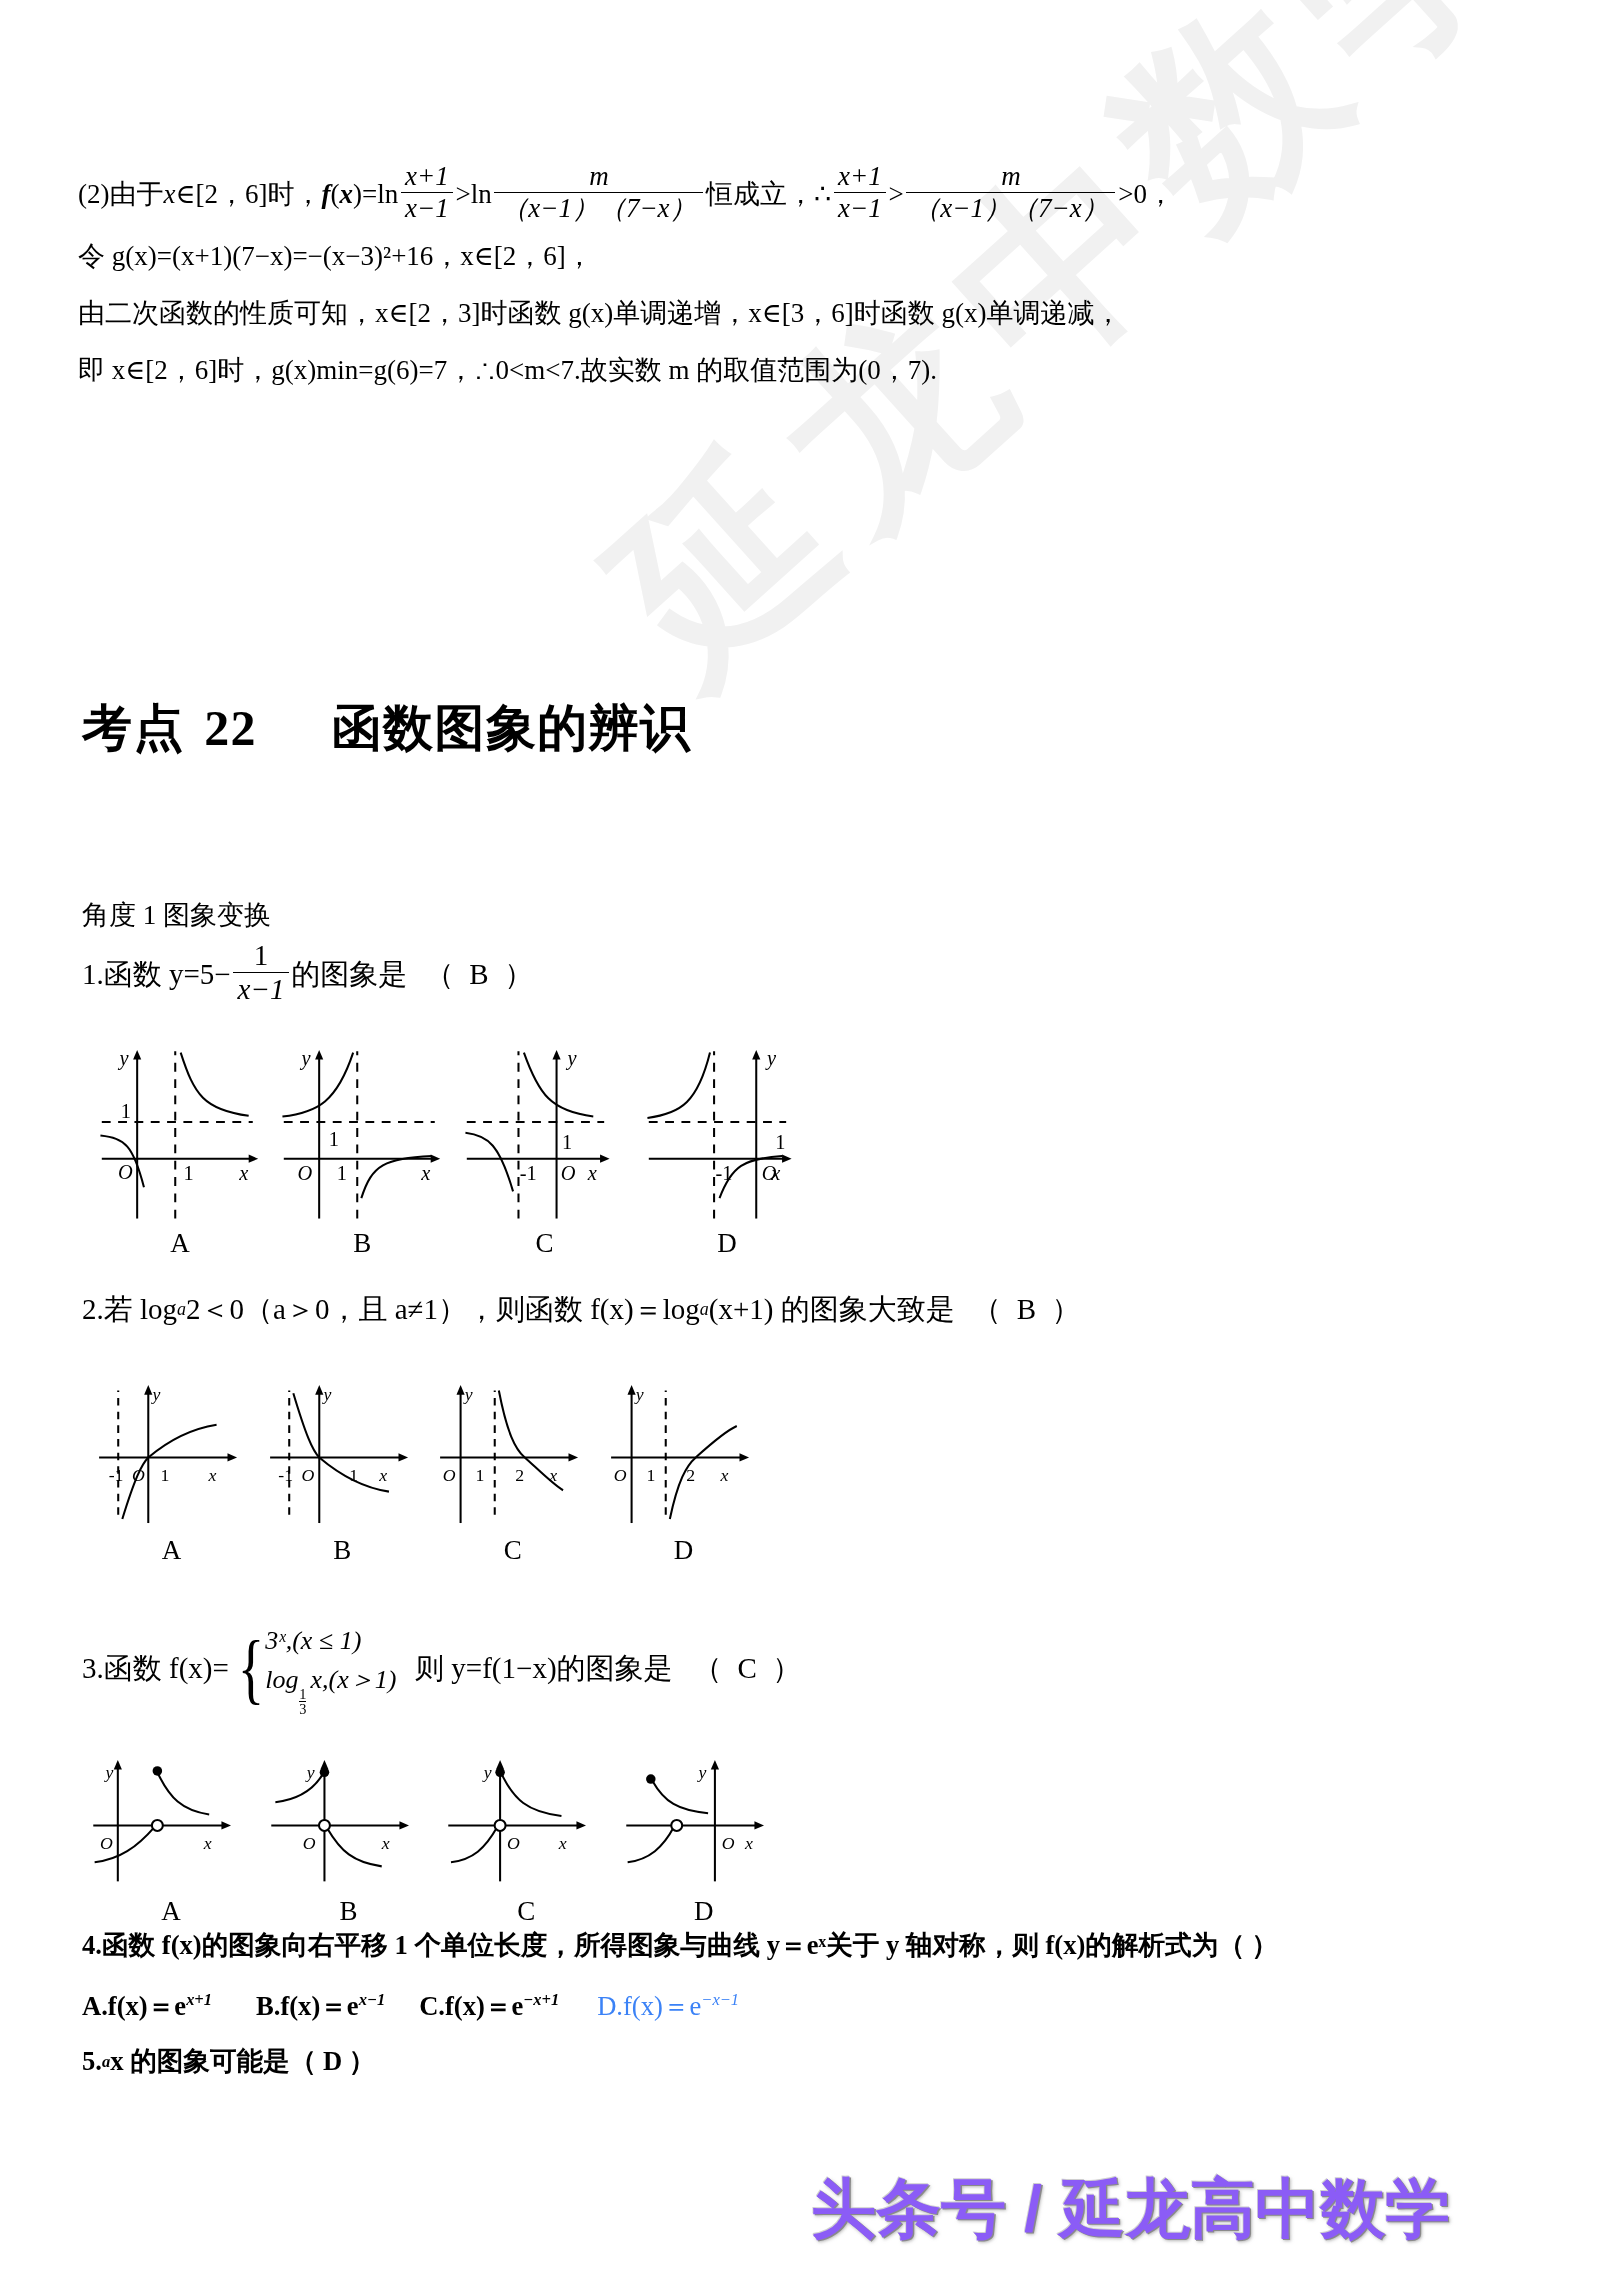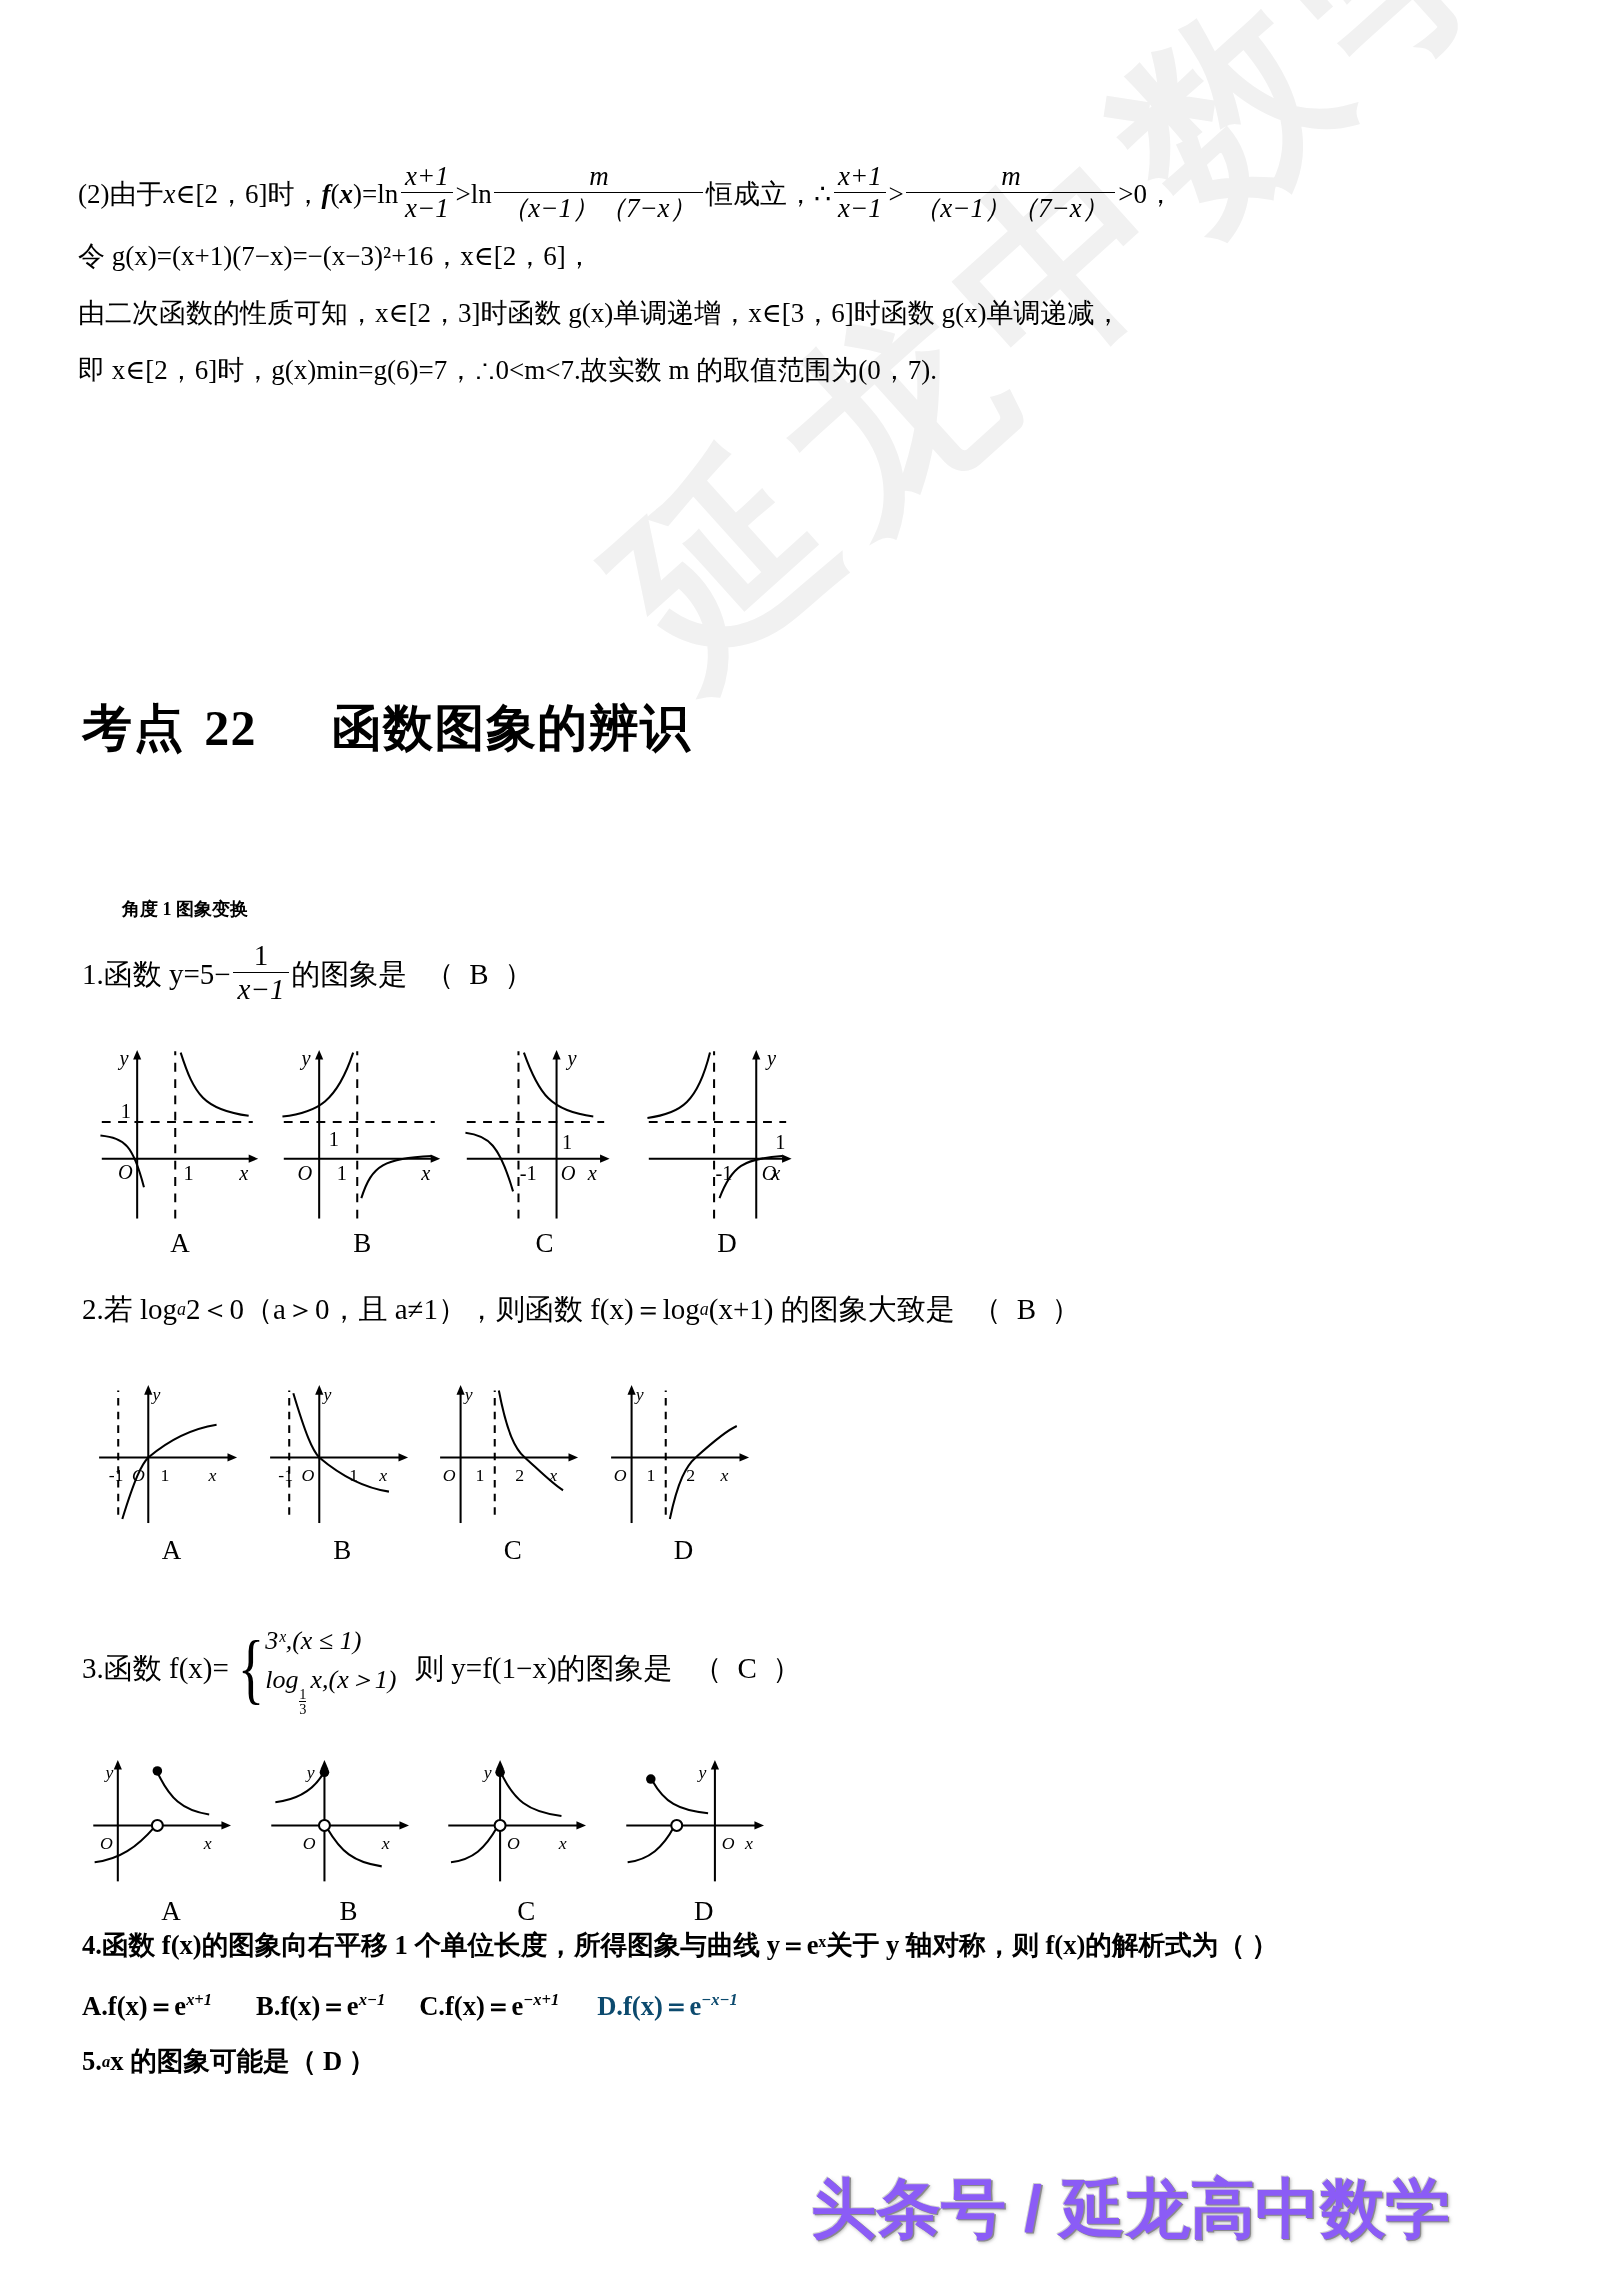--- a/index.html
+++ b/index.html
@@ -108,37 +108,36 @@
     letter-spacing: 1.4px;
     white-space: nowrap;
   }
   .chapter-heading .num { font-family: "Liberation Serif", serif; margin: 0 4.1px; }
   .chapter-heading .gap { display: inline-block; width: 40px; }
 
   .angle-label {
     position: absolute;
     left: 82px;
     top: 897px;
-    font-size: 18px;
-    font-weight: 700;
+    font-size: 27px;
+    font-weight: 400;
     white-space: nowrap;
-    margin-left: 40px;
   }
 
   
   .q { position: absolute; left: 82px; white-space: nowrap; font-size: 29px; }
   .q1 { top: 942px; }
   .q2 { top: 1294px; }
   .q3 { top: 1621px; }
   .q4 { top: 1932px; }
   .q4opts { top: 1991px; justify-content: flex-end; }
   .q5 { top: 2048px; }
 
   .ansbox { letter-spacing: 4.1px; }
-  .red { color: #0c4a6e; font-weight: 700; }
+  .red { color: #3b82f6; font-weight: 400; }
 
   
   .piecewise {
     display: inline-flex;
     align-items: center;
     vertical-align: middle;
     margin: 0 2.7px;
   }
   .brace {
     font-size: 79px;

